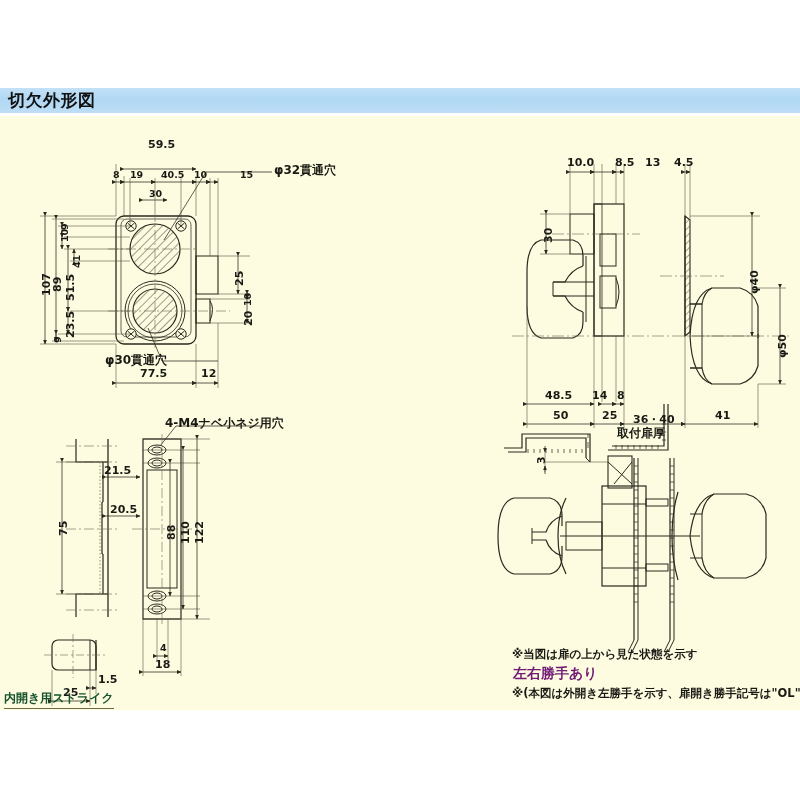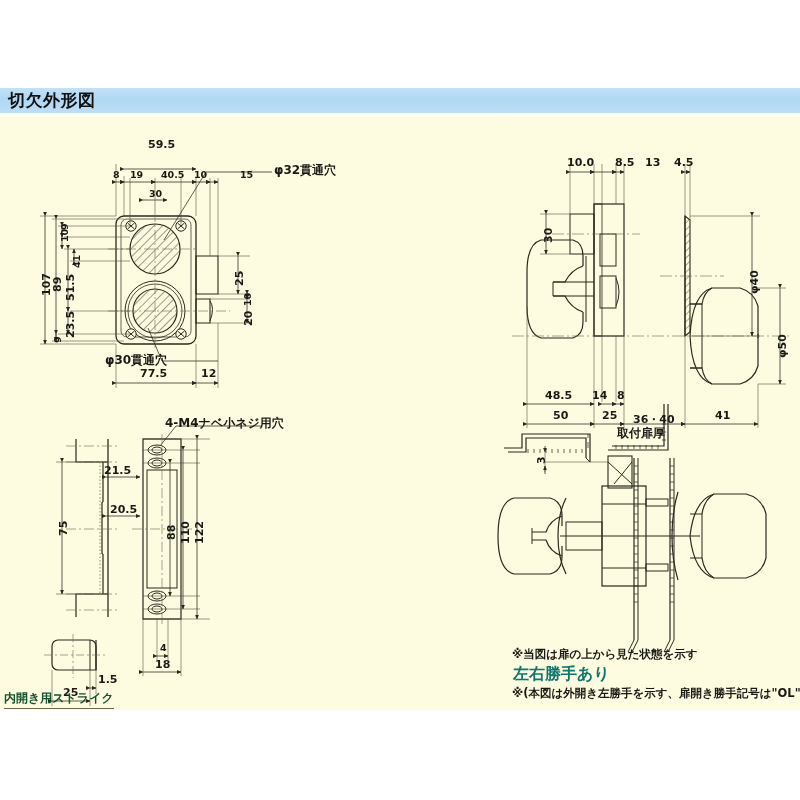--- a/index.html
+++ b/index.html
@@ -84,22 +84,22 @@
   .note {
     position: absolute;
     font-family: "DejaVu Sans", "Liberation Sans", sans-serif;
     font-size: 11.5px;
     font-weight: bold;
     color: #1a1a14;
     white-space: nowrap;
     line-height: 1;
   }
   .note.accent {
-    color: #0f766e;
-    font-size: 16px;
+    color: #701a75;
+    font-size: 14px;
   }
   .caption {
     position: absolute;
     font-family: "DejaVu Sans", "Liberation Sans", sans-serif;
     font-size: 12px;
     font-weight: bold;
     color: #14532d;
     white-space: nowrap;
     border-bottom: 1px solid #6b6b4a;
     padding-bottom: 1px;

